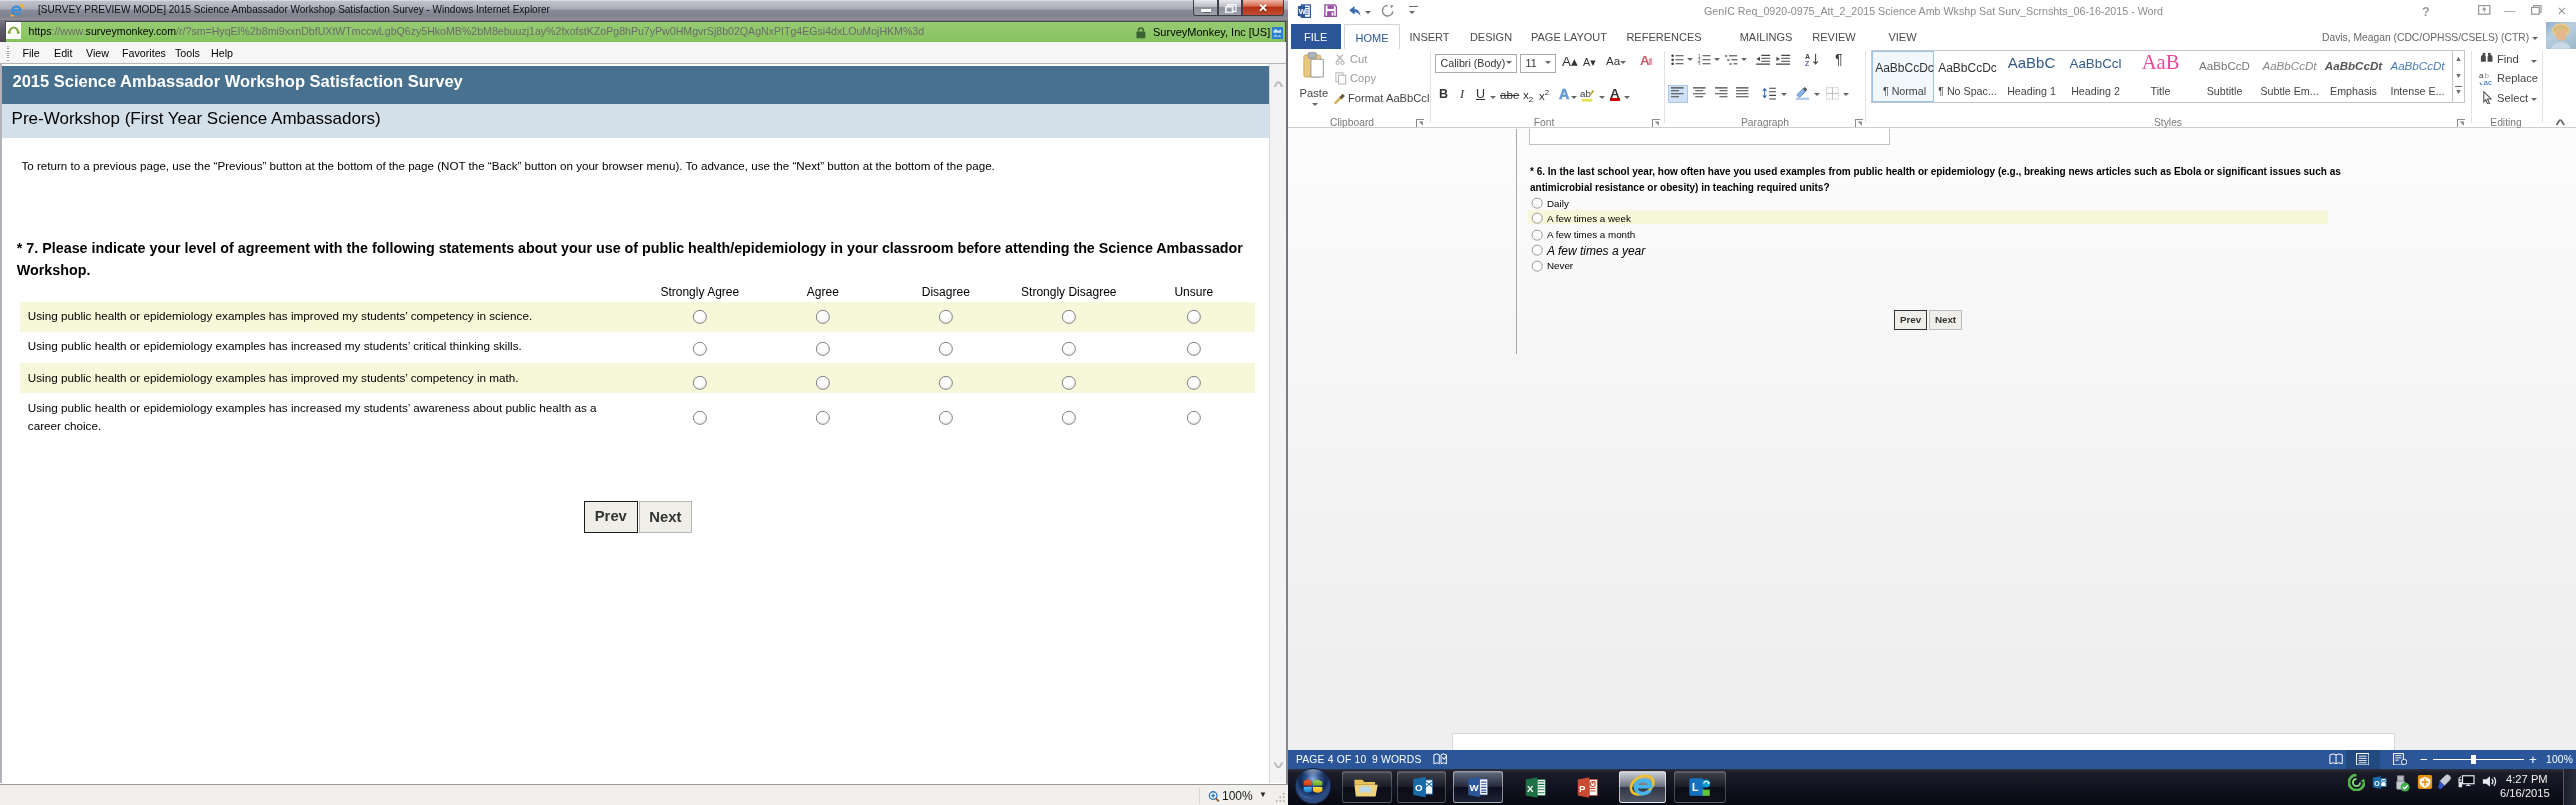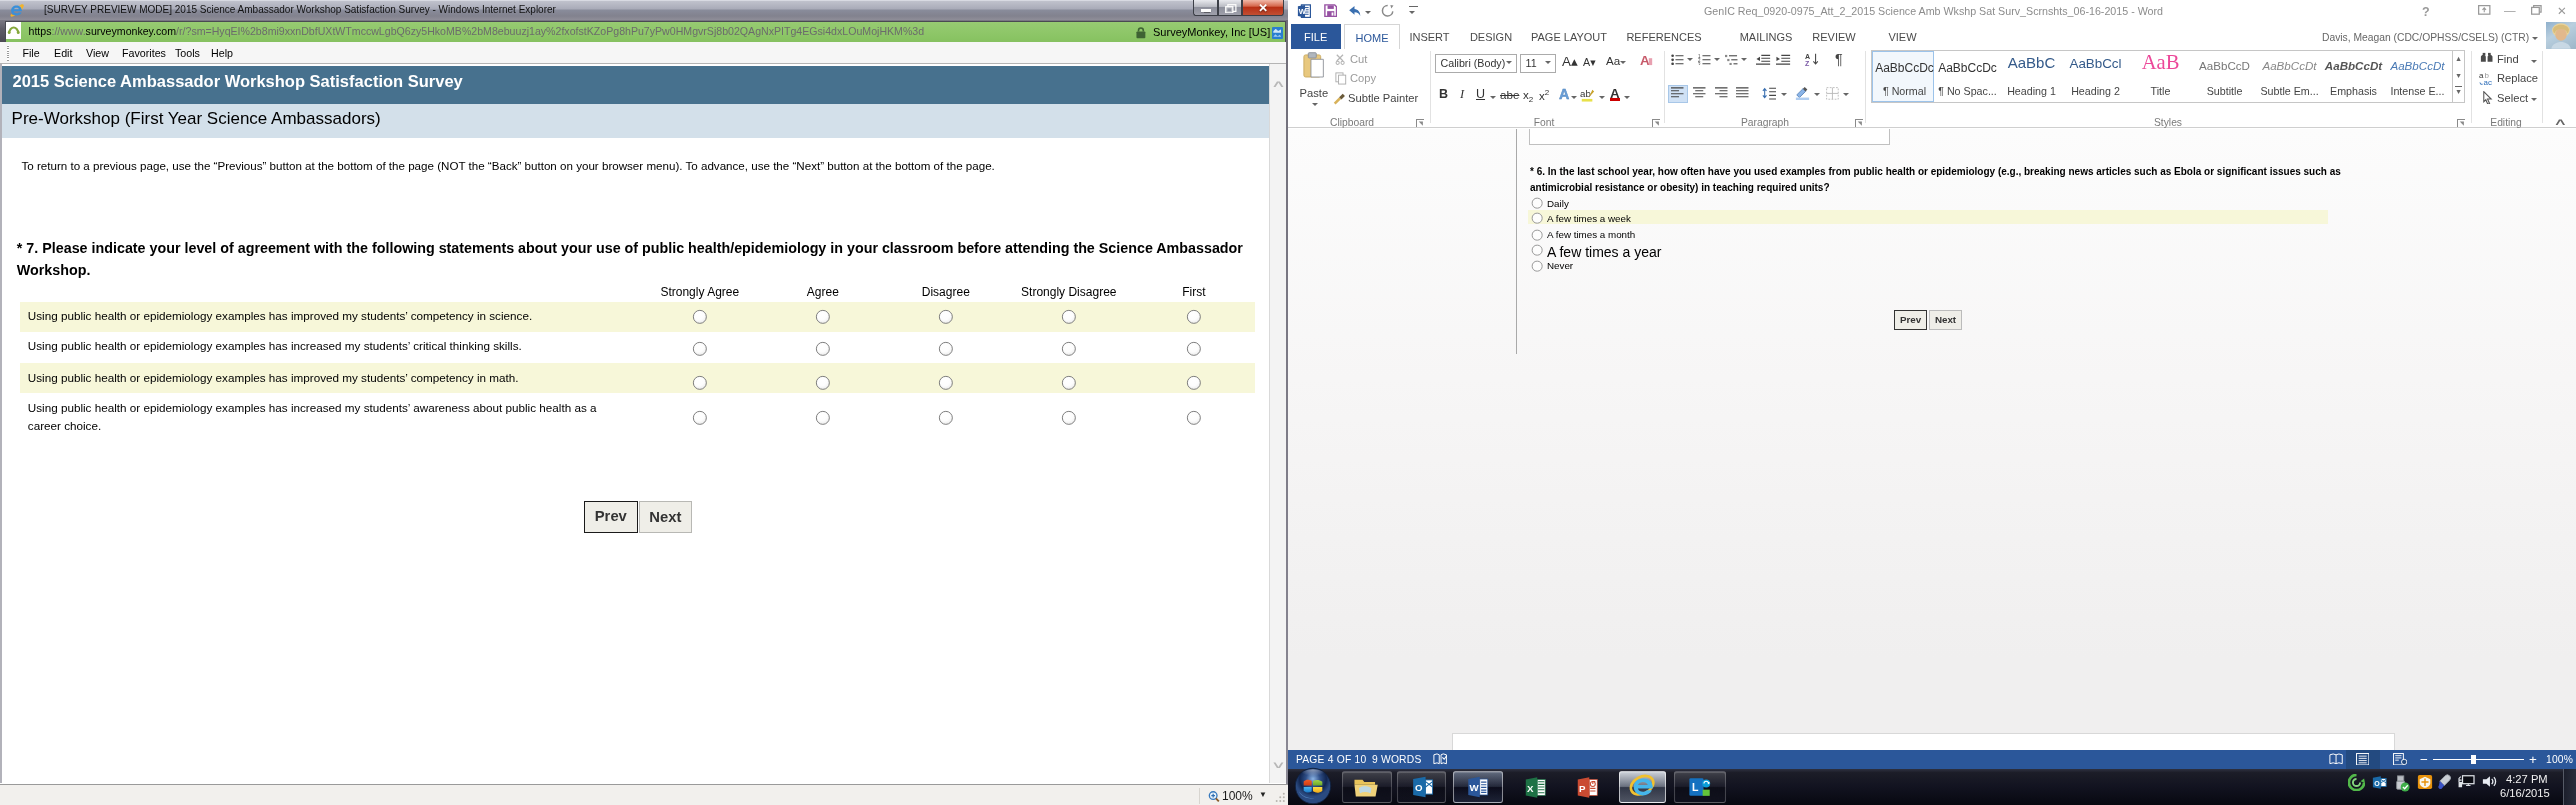--- a/index.html
+++ b/index.html
@@ -4,21 +4,21 @@
 <style>
 * { margin:0; padding:0; box-sizing:border-box; }
 html,body { width:2576px; height:805px; overflow:hidden; font-family:"Liberation Sans", sans-serif; }
 #stage { position:relative; width:2576px; height:805px; background:#fff; }
 .abs { position:absolute; }
 
 
 #ie { left:0; top:0; width:1288px; height:805px; background:#fff; }
 #ie-title { left:0; top:0; width:1288px; height:19.7px; box-shadow:inset 0 0.9px 0 #d8dae2;
   background:linear-gradient(#c3c5cf 0%, #a9abb8 45%, #898c9b 50%, #82828e 80%, #8f8e98 100%); }
-#ie-title .ttext { position:absolute; left:44px; top:3.6px; font-size:10px; color:#111; white-space:nowrap; }
+#ie-title .ttext { position:absolute; left:38px; top:3.6px; font-size:10px; color:#111; white-space:nowrap; }
 .winbtn { position:absolute; top:0; height:16px; border:0.9px solid #3c3f47; border-top:none; }
 #btn-min { left:1193px; width:25px; border-radius:0 0 0 3.6px; background:linear-gradient(#e8e9ee 0%,#b8bac2 45%,#8e909c 50%,#9fa0ab 100%); }
 #btn-max { left:1218px; width:24px; background:linear-gradient(#e8e9ee 0%,#b8bac2 45%,#8e909c 50%,#9fa0ab 100%); }
 #btn-close { left:1242px; width:42px; border-radius:0 0 3.6px 0; background:linear-gradient(#f0b8a8 0%,#d66a50 40%,#b83016 50%,#c24f33 100%); }
 .winbtn .g { position:absolute; left:50%; top:50%; transform:translate(-50%,-50%); color:#fff; font-weight:bold; }
 
 #ie-addr { left:0; top:19.7px; width:1288px; height:22.4px; background:linear-gradient(#7b7984 0%, #5f5d68 40%, #4b4953 100%); }
 #addr-field { position:absolute; left:4.5px; top:0.9px; width:1281px; height:30px; background:linear-gradient(#97cb72 0%, #8ac464 55%, #7fbb58 100%); border:0.9px solid #4a4a52; }
 #favbox { position:absolute; left:0.9px; top:0.9px; width:15px; height:17px; background:#fff; }
 #favbox svg { position:absolute; left:0.9px; top:1.8px; }
@@ -147,21 +147,21 @@
         </div>
       <div id="subband">
           <span>Pre-Workshop (First Year Science Ambassadors)</span>
         </div>
       <div id="instr">To return to a previous page, use the “Previous” button at the bottom of the page (NOT the “Back” button on your browser menu). To advance, use the “Next” button at the bottom of the page.</div>
       <div id="q7">* 7. Please indicate your level of agreement with the following statements about your use of public health/epidemiology in your classroom before attending the Science Ambassador Workshop.</div>
       <span class="colhdr" style="left:698px">Strongly Agree</span>
       <span class="colhdr" style="left:821px">Agree</span>
       <span class="colhdr" style="left:944px">Disagree</span>
       <span class="colhdr" style="left:1067px">Strongly Disagree</span>
-      <span class="colhdr" style="left:1192px">First</span>
+      <span class="colhdr" style="left:1192px">Unsure</span>
 
       <div class="trow y" style="top:238px; height:29.5px;">
           <span class="rt" style="top:7.2px">Using public health or epidemiology examples has improved my students’ competency in science.</span>
         </div>
       <div class="trow" style="top:267px; height:31px;">
           <span class="rt" style="top:8px">Using public health or epidemiology examples has increased my students’ critical thinking skills.</span>
         </div>
       <div class="trow y" style="top:299px; height:30px;">
           <span class="rt" style="top:8px">Using public health or epidemiology examples has improved my students’ competency in math.</span>
         </div>
@@ -292,21 +292,21 @@
       <span class="rtxt" style="left:62px;top:3.6px;color:#9a9a9a">Cut</span>
       <svg class="ricon" style="left:47px;top:23px" width="12.5" height="12.5" viewBox="0 0 14 14">
           <rect x="1" y="1" width="8" height="10" fill="#fff" stroke="#aaa"></rect>
           <rect x="4" y="3.5" width="8" height="10" fill="#fff" stroke="#aaa"></rect>
         </svg>
       <span class="rtxt" style="left:62px;top:23px;color:#9a9a9a">Copy</span>
       <svg class="ricon" style="left:44px;top:43px" width="14.3" height="14.3" viewBox="0 0 16 16">
           <path d="M2 12 L8 6 L10 8 L4 14 Z" fill="#d8b25a"></path>
           <path d="M8 6 l4 -4 2.5 2.5 -4 4 z" fill="#6a5a3a"></path>
         </svg>
-      <span class="rtxt" style="left:60px;top:43px">Subtle Painter</span>
+      <span class="rtxt" style="left:60px;top:43px">Format AaBbCcl</span>
       <span class="glabel" style="left:64px">Clipboard</span>
       <div class="launcher" style="left:128px;top:70px"></div>
       <div class="gsep" style="left:142px"></div>
 
       <div class="combo" style="left:147px;top:4.5px;width:82px">
           <span>Calibri (Body)</span>
           <span class="dar"></span>
         </div>
       <div class="combo" style="left:232px;top:4.5px;width:36px">
           <span>11</span>
@@ -484,21 +484,21 @@
       <div class="abs" style="left:240px; top:81px; width:800px; height:14.3px; background:#f7f7d9;"></div>
       <div class="abs" style="left:242px; top:35px; width:841px; font-size:10px; font-weight:bold; line-height:15.7px; color:#000;">* 6. In the last school year, how often have you used examples from public health or epidemiology (e.g., breaking news articles such as Ebola or significant issues such as antimicrobial resistance or obesity) in teaching required units?</div>
       <div class="docradio" style="left:249px;top:74px"></div>
       <div class="docradio" style="left:249px;top:89px"></div>
       <div class="docradio" style="left:249px;top:106px"></div>
       <div class="docradio" style="left:249px;top:121px"></div>
       <div class="docradio" style="left:249px;top:137px"></div>
       <div class="abs" style="left:259px; top:69px; font-size:9.8px;">Daily</div>
       <div class="abs" style="left:259px; top:84px; font-size:9.8px;">A few times a week</div>
       <div class="abs" style="left:259px; top:100px; font-size:9.8px;">A few times a month</div>
-      <div class="abs" style="left:259px; top:115px; font-size:14px;">A few times a year</div>
+      <div class="abs" style="left:259px; top:115px; font-size:12px;font-style:italic;">A few times a year</div>
       <div class="abs" style="left:259px; top:131px; font-size:9.8px;">Never</div>
       <div class="iebtn" style="left:606px; top:181px; width:33px; height:19.7px; line-height:17px; font-size:9.8px; border:1.8px solid #333;">Prev</div>
       <div class="iebtn" style="left:641px; top:181px; width:33px; height:19.7px; line-height:18px; font-size:9.8px; border:0.9px solid #bbb;">Next</div>
     </div>
     <div id="w-status" class="abs">
       <span class="s" style="left:8px">PAGE 4 OF 10</span>
       <span class="s" style="left:84px">9 WORDS</span>
       <svg class="ricon" style="left:145px;top:2.7px" width="14.3" height="12.5" viewBox="0 0 16 14">
           <path d="M1 2 q4-2 6 0 v10 q-2-2-6 0 z M15 2 q-4-2-6 0 v10 q2-2 6 0 z" fill="none" stroke="#fff" stroke-width="1.1"></path>
           <path d="M10.5 5 l2 2 3-4" stroke="#fff" stroke-width="1.2" fill="none"></path>

